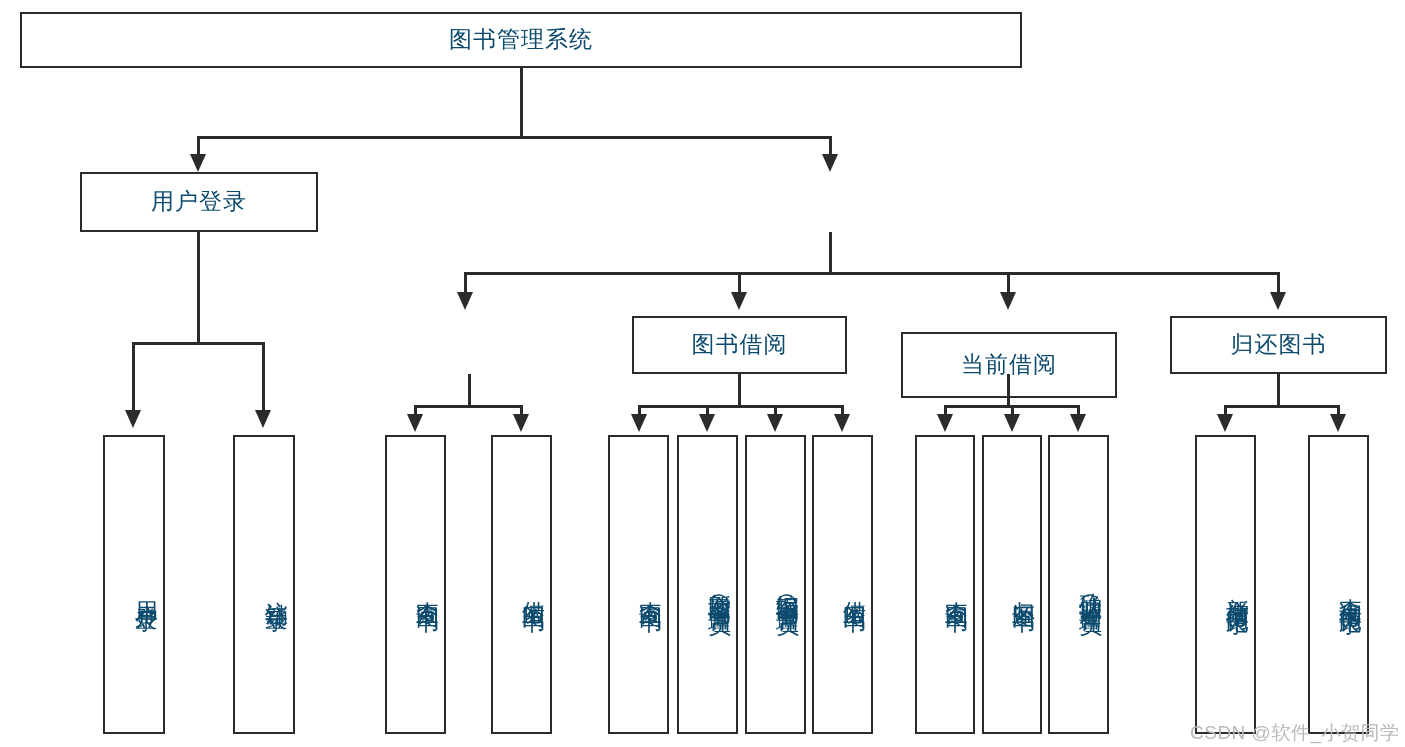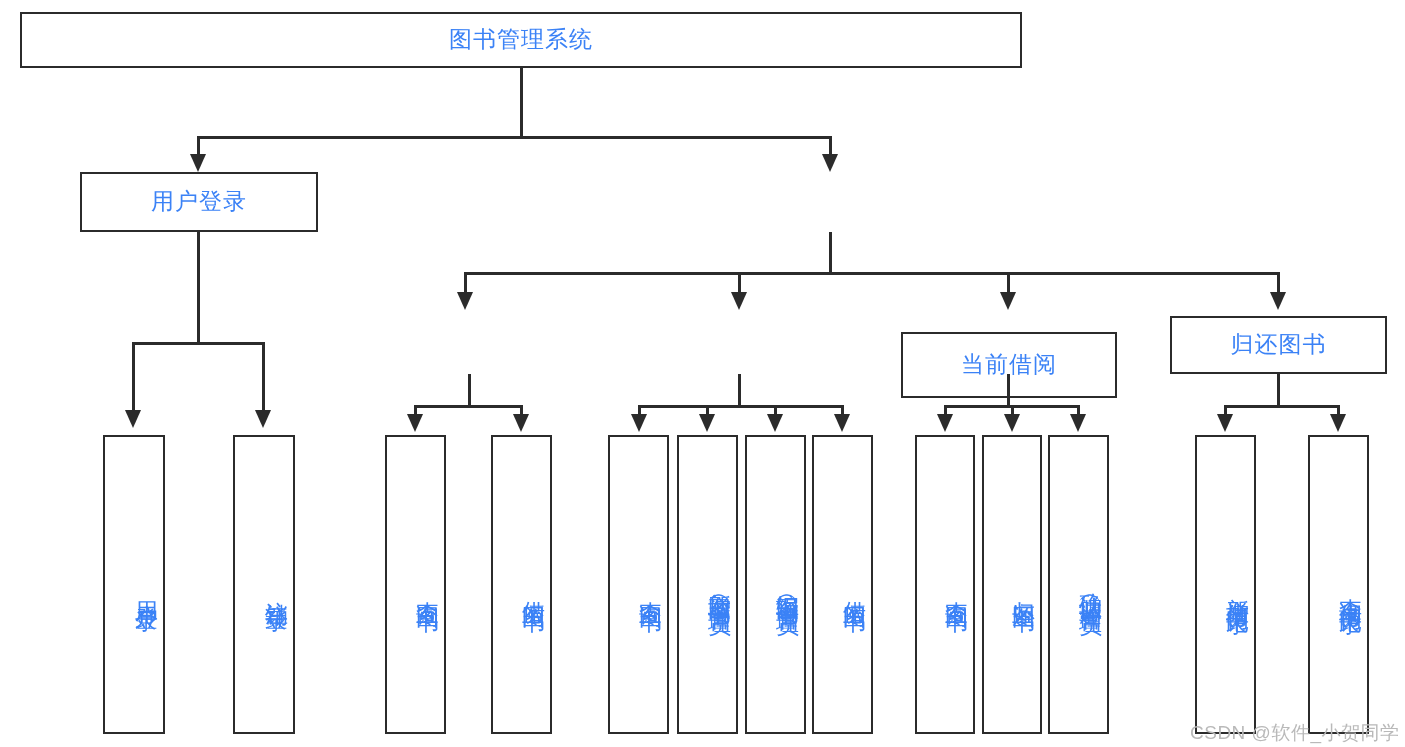--- a/index.html
+++ b/index.html
@@ -18,21 +18,21 @@
     overflow: hidden;
   }
   .node {
     position: absolute;
     box-sizing: border-box;
     border: 2.5px solid #2b2b2b;
     background: #ffffff;
     display: flex;
     align-items: center;
     justify-content: center;
-    color: #3b82f6;
+    color: #0c4a6e;
   }
   .node.horiz {
     font-size: 23px;
     letter-spacing: 1px;
     line-height: 1.2;
   }
   .node.vert {
     writing-mode: vertical-rl;
     text-orientation: upright;
     font-size: 23px;
@@ -109,20 +109,23 @@
 
   <div class="edge v" style="left:464px; top:272px; width:2.5px; height:24px;"></div>
   <div class="arrow" style="left:457px; top:292px;"></div>
   <div class="edge v" style="left:738px; top:272px; width:2.5px; height:24px;"></div>
   <div class="arrow" style="left:731px; top:292px;"></div>
   <div class="edge v" style="left:1007px; top:272px; width:2.5px; height:24px;"></div>
   <div class="arrow" style="left:1000px; top:292px;"></div>
   <div class="edge v" style="left:1277px; top:272px; width:2.5px; height:24px;"></div>
   <div class="arrow" style="left:1270px; top:292px;"></div>
 
+  <div class="node horiz" style="left:632px; top:316px; width:215px; height:58px;">
+    <span>图书借阅</span>
+  </div>
   <div class="node horiz" style="left:901px; top:332px; width:216px; height:66px;">
     <span>当前借阅</span>
   </div>
   <div class="node horiz" style="left:1170px; top:316px; width:217px; height:58px;">
     <span>归还图书</span>
   </div>
 
   <div class="edge v" style="left:468px; top:374px; width:2.5px; height:31px;"></div>
   <div class="edge h" style="left:414px; top:405px; width:108px; height:2.5px;"></div>
   <div class="edge v" style="left:414px; top:405px; width:2.5px; height:12px;"></div>

